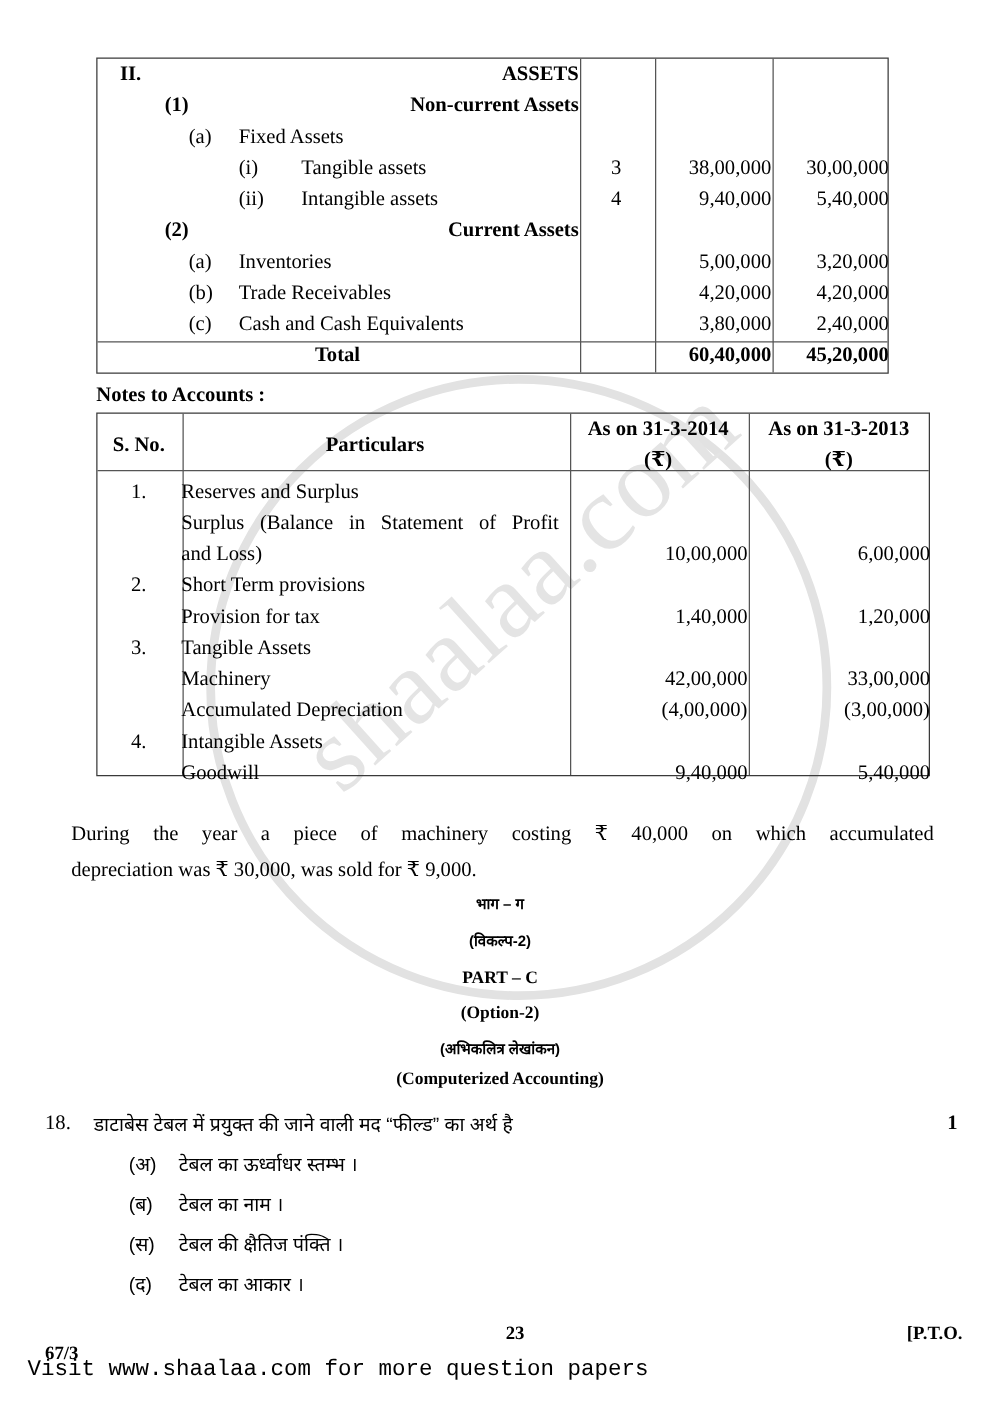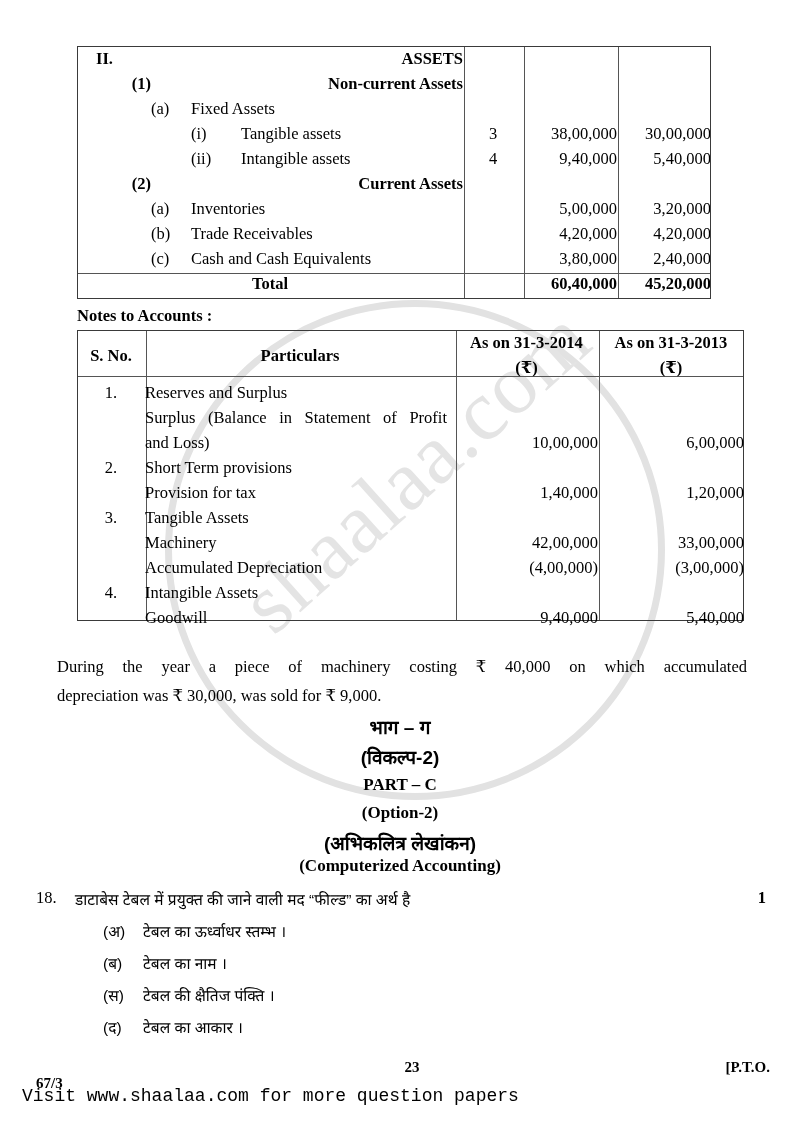--- a/index.html
+++ b/index.html
@@ -158,22 +158,22 @@
   #p-during  { left: 57px; top: 652px; width: 690px; text-align: justify; }
   #p-during .lastline { text-align: left; }
 
   
   .center-block {
     position: absolute;
     left: 0;
     width: 800px;
     text-align: center;
   }
-  .hn { font-family: "Liberation Sans", "DejaVu Sans", sans-serif; font-weight: bold; font-size: 19px; }
-  .en { font-weight: bold; font-size: 17px; }
+  .hn { font-family: "Liberation Sans", "DejaVu Sans", sans-serif; font-weight: bold; font-size: 12px; }
+  .en { font-weight: bold; font-size: 14px; }
 
   
   #q18-num {
     position: absolute;
     left: 36px;
     top: 888px;
     font-size: 16.5px;
     font-family: "Liberation Serif", "DejaVu Serif", serif;
   }
   #q18-text {

